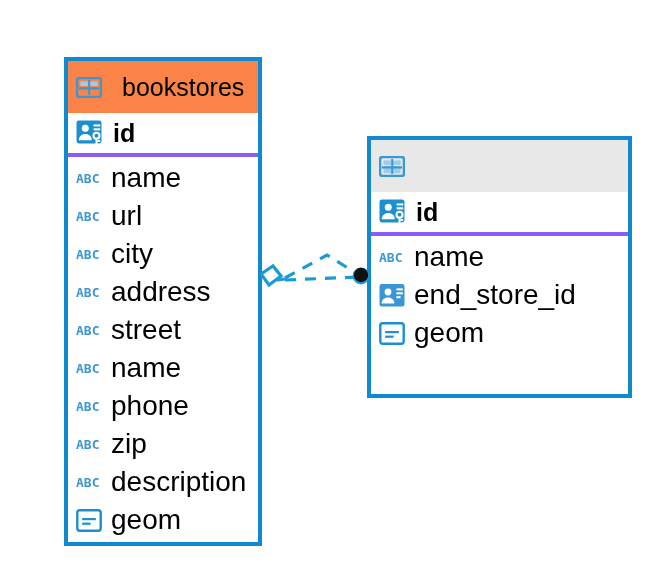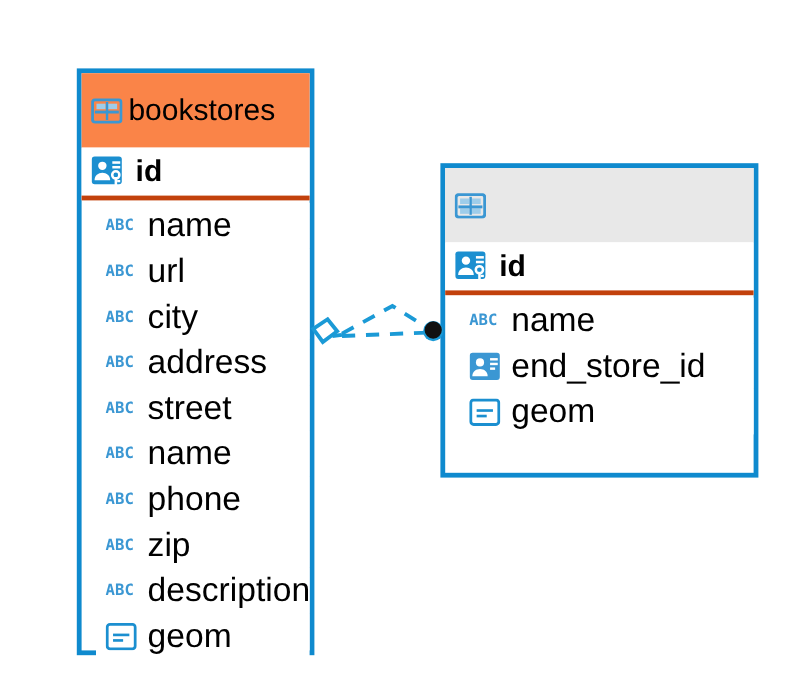--- a/index.html
+++ b/index.html
@@ -36,43 +36,43 @@
     left: 367px;
     top: 136px;
     width: 265px;
     height: 262px;
   }
 
   .entity-header {
     display: flex;
     align-items: center;
     box-sizing: border-box;
-    height: 62px;
+    height: 52px;
     padding: 0 8px;
-    gap: 5px;
+    gap: 20px;
   }
   .entity-header.accent { background: #fa8448; }
   .entity-header.neutral { background: #e8e8e8; }
 
   .entity-title {
     font-size: 25px;
     color: #000000;
     line-height: 1;
     white-space: nowrap;
   }
 
   
   .pk-row {
     display: flex;
     align-items: center;
     box-sizing: border-box;
     height: 44px;
     padding: 0 8px;
     gap: 9px;
-    border-bottom: 4px solid #c2410c;
+    border-bottom: 4px solid #8b5cf6;
     background: #ffffff;
   }
   .pk-label {
     font-size: 25px;
     font-weight: bold;
     color: #000000;
     line-height: 1;
     white-space: nowrap;
   }
 
@@ -81,21 +81,20 @@
     padding-top: 2px;
   }
   .field-row {
     display: flex;
     align-items: center;
     box-sizing: border-box;
     height: 38px;
     padding: 0 8px;
     gap: 9px;
     background: #ffffff;
-    margin-left: 12px;
   }
   .field-label {
     font-size: 28px;
     color: #000000;
     line-height: 1;
     white-space: nowrap;
   }
 
   
   .icon {

